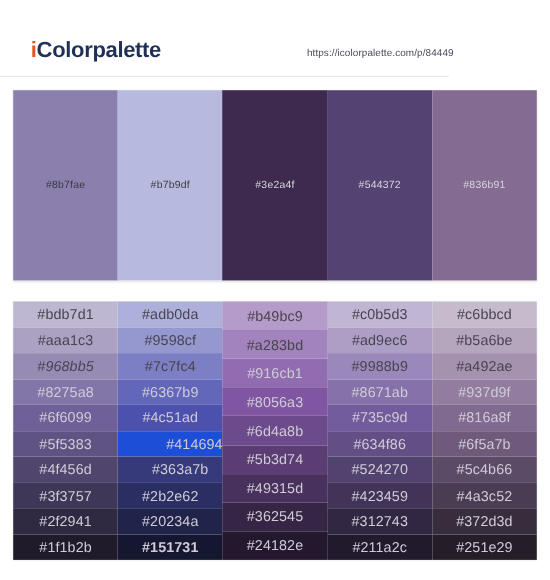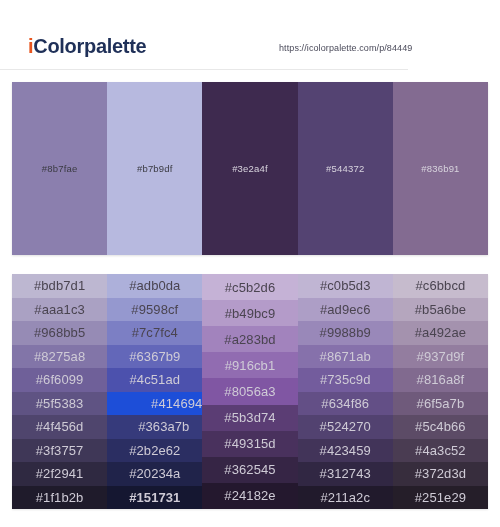--- a/index.html
+++ b/index.html
@@ -150,21 +150,21 @@
     </div>
 
   <div class="grid">
       <div class="grid-col">
         <div class="grid-cell" style="background: rgb(189, 183, 209);">
           <span class="grid-cell-label">#bdb7d1</span>
         </div>
         <div class="grid-cell" style="background: rgb(170, 161, 195);">
           <span class="grid-cell-label">#aaa1c3</span>
         </div>
-        <div class="grid-cell" style="background: rgb(150, 139, 181);">
+        <div class="grid-cell" style="background: rgb(150, 139, 181); font-style: italic;">
           <span class="grid-cell-label">#968bb5</span>
         </div>
         <div class="grid-cell dark" style="background: rgb(130, 117, 168);">
           <span class="grid-cell-label">#8275a8</span>
         </div>
         <div class="grid-cell dark" style="background: rgb(111, 96, 153);">
           <span class="grid-cell-label">#6f6099</span>
         </div>
         <div class="grid-cell dark" style="background: rgb(95, 83, 131);">
           <span class="grid-cell-label">#5f5383</span>
@@ -208,35 +208,35 @@
           <span class="grid-cell-label">#2b2e62</span>
         </div>
         <div class="grid-cell dark" style="background: rgb(32, 35, 74);">
           <span class="grid-cell-label">#20234a</span>
         </div>
         <div class="grid-cell dark" style="background: rgb(21, 23, 49); font-weight: bold;">
           <span class="grid-cell-label">#151731</span>
         </div>
       </div>
       <div class="grid-col">
-        <div class="grid-cell" style="background: rgb(197, 178, 214);">
-          <span class="grid-cell-label">#c5b2d6</span>
-        </div>
         <div class="grid-cell" style="background: rgb(180, 155, 201);">
           <span class="grid-cell-label">#b49bc9</span>
         </div>
         <div class="grid-cell" style="background: rgb(162, 131, 189);">
           <span class="grid-cell-label">#a283bd</span>
         </div>
         <div class="grid-cell dark" style="background: rgb(145, 108, 177);">
           <span class="grid-cell-label">#916cb1</span>
         </div>
         <div class="grid-cell dark" style="background: rgb(128, 86, 163);">
           <span class="grid-cell-label">#8056a3</span>
         </div>
+        <div class="grid-cell dark" style="background: rgb(109, 74, 139);">
+          <span class="grid-cell-label">#6d4a8b</span>
+        </div>
         <div class="grid-cell dark" style="background: rgb(91, 61, 116);">
           <span class="grid-cell-label">#5b3d74</span>
         </div>
         <div class="grid-cell dark" style="background: rgb(73, 49, 93);">
           <span class="grid-cell-label">#49315d</span>
         </div>
         <div class="grid-cell dark" style="background: rgb(54, 37, 69);">
           <span class="grid-cell-label">#362545</span>
         </div>
         <div class="grid-cell dark" style="background: rgb(36, 24, 46);">

